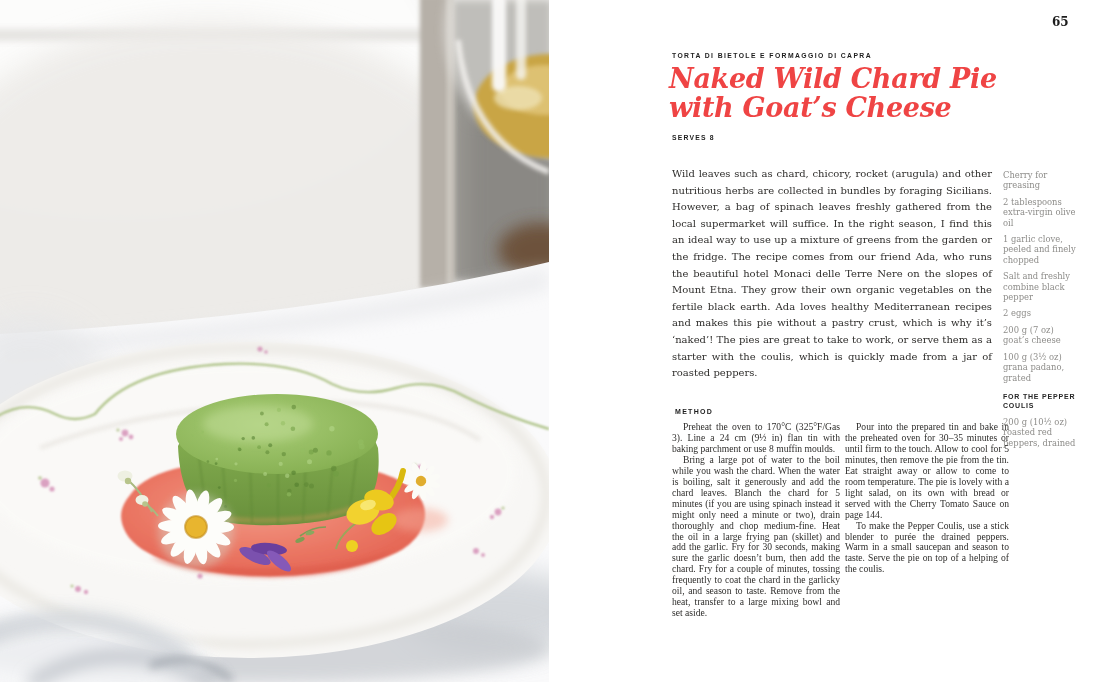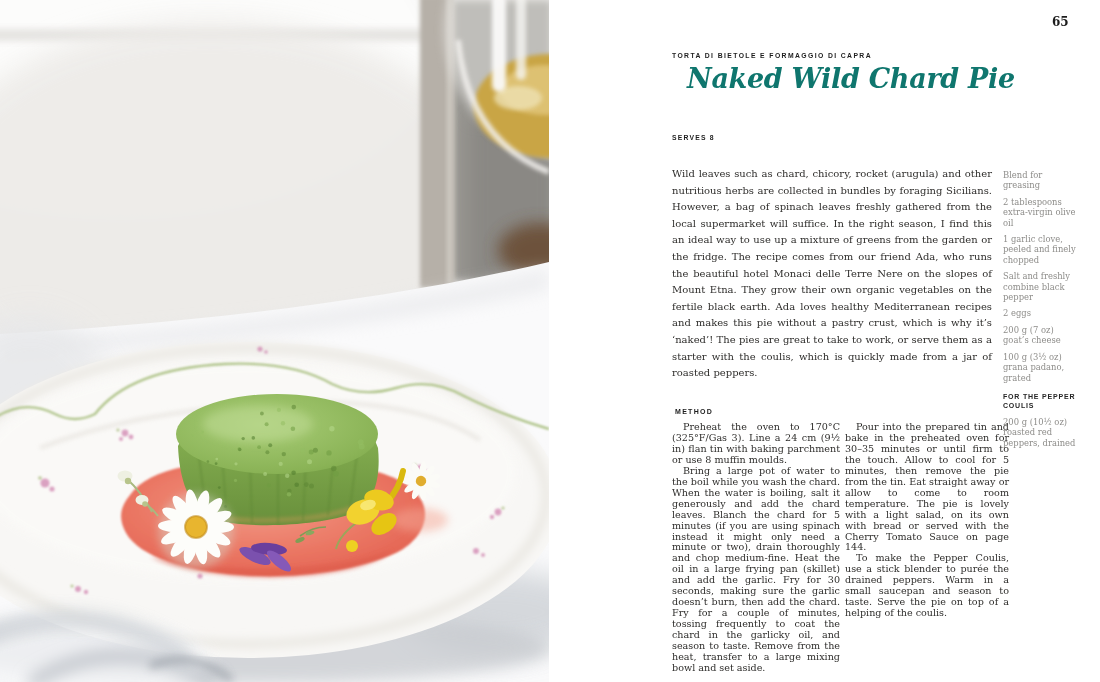--- a/index.html
+++ b/index.html
@@ -7,30 +7,30 @@
   .spread{position:relative;width:1100px;height:682px;background:#ffffff;}
 
   
   .photo{position:absolute;left:0;top:0;width:549px;height:682px;overflow:hidden;background:#efeeec;}
   .photo svg{display:block;}
 
   
   .page{position:absolute;left:549px;top:0;width:551px;height:682px;background:#ffffff;}
   .pagenum{position:absolute;left:503px;top:16px;font:bold 12px/12px "DejaVu Serif",serif;color:#1d1d1d;}
   .eyebrow{position:absolute;left:123px;top:52px;font:bold 6.8px "Liberation Sans",sans-serif;letter-spacing:1.4px;color:#1d1d1d;}
-  .title{position:absolute;left:138px;top:64px;font:italic bold 27px/29px "DejaVu Serif",serif;color:#0f766e;letter-spacing:-0.3px;}
+  .title{position:absolute;left:120px;top:64px;font:italic bold 27px/29px "DejaVu Serif",serif;color:#ef4444;letter-spacing:-0.3px;}
   .serves{position:absolute;left:123px;top:134px;font:bold 6.8px "Liberation Sans",sans-serif;letter-spacing:1.2px;color:#1d1d1d;}
   .intro{position:absolute;left:123px;top:166px;width:320px;font-size:10px;line-height:16.6px;color:#2e2d2b;text-align:justify;}
 
   .ingredients{position:absolute;left:454px;top:170px;width:74px;color:#8d8c89;font-size:8.4px;line-height:10.4px;}
   .ingredients .ing{margin:0 0 6px 0;}
   .ing-header{font:bold 7px "Liberation Sans",sans-serif;letter-spacing:0.8px;color:#262626;margin:9px 0 7px 0;line-height:9px;}
 
   .method-label{position:absolute;left:126px;top:408px;font:bold 7px "Liberation Sans",sans-serif;letter-spacing:1.3px;color:#1d1d1d;}
-  .mcol{position:absolute;top:422px;font-size:9.6px;line-height:10.95px;color:#2e2d2b;text-align:justify;}
+  .mcol{position:absolute;top:422px;font-size:9.6px;line-height:10.95px;color:#2e2d2b;text-align:justify;font-family:Liberation Serif, serif;}
   .mcol p{margin:0;text-indent:11px;}
   .mcol-1{left:123px;width:168px;}
   .mcol-2{left:296px;width:164px;}
 </style>
 </head>
 <body>
 
 <div class="spread">
 
   <div class="photo">
@@ -285,29 +285,30 @@
   </div>
 
   <div class="page">
 
     <div class="pagenum">65</div>
 
     <div class="eyebrow">TORTA DI BIETOLE E FORMAGGIO DI CAPRA</div>
 
     <h1 class="title" style="margin:0;">
       <span>Naked Wild Chard Pie</span><br>
+      <span>with Goat’s Cheese</span>
     </h1>
 
     <div class="serves">SERVES 8</div>
 
     <p class="intro" style="margin:0;">Wild leaves such as chard, chicory, rocket (arugula) and other nutritious herbs are collected in bundles by foraging Sicilians. However, a bag of spinach leaves freshly gathered from the local supermarket will suffice. In the right season, I find this an ideal way to use up a mixture of greens from the garden or the fridge. The recipe comes from our friend Ada, who runs the beautiful hotel Monaci delle Terre Nere on the slopes of Mount Etna. They grow their own organic vegetables on the fertile black earth. Ada loves healthy Mediterranean recipes and makes this pie without a pastry crust, which is why it’s ‘naked’! The pies are great to take to work, or serve them as a starter with the coulis, which is quickly made from a jar of roasted peppers.</p>
 
     <div class="ingredients">
       <div>
-          <p class="ing">Blend for greasing</p>
+          <p class="ing">Cherry for greasing</p>
           <p class="ing">2 tablespoons extra-virgin olive oil</p>
           <p class="ing">1 garlic clove, peeled and finely chopped</p>
           <p class="ing">Salt and freshly combine black pepper</p>
           <p class="ing">2 eggs</p>
           <p class="ing">200 g (7 oz) goat’s cheese</p>
           <p class="ing">100 g (3½ oz) grana padano, grated</p>
         </div>
       <p class="ing-header">FOR THE PEPPER COULIS</p>
       <div>
           <p class="ing">200 g (10½ oz) roasted red peppers, drained</p>

